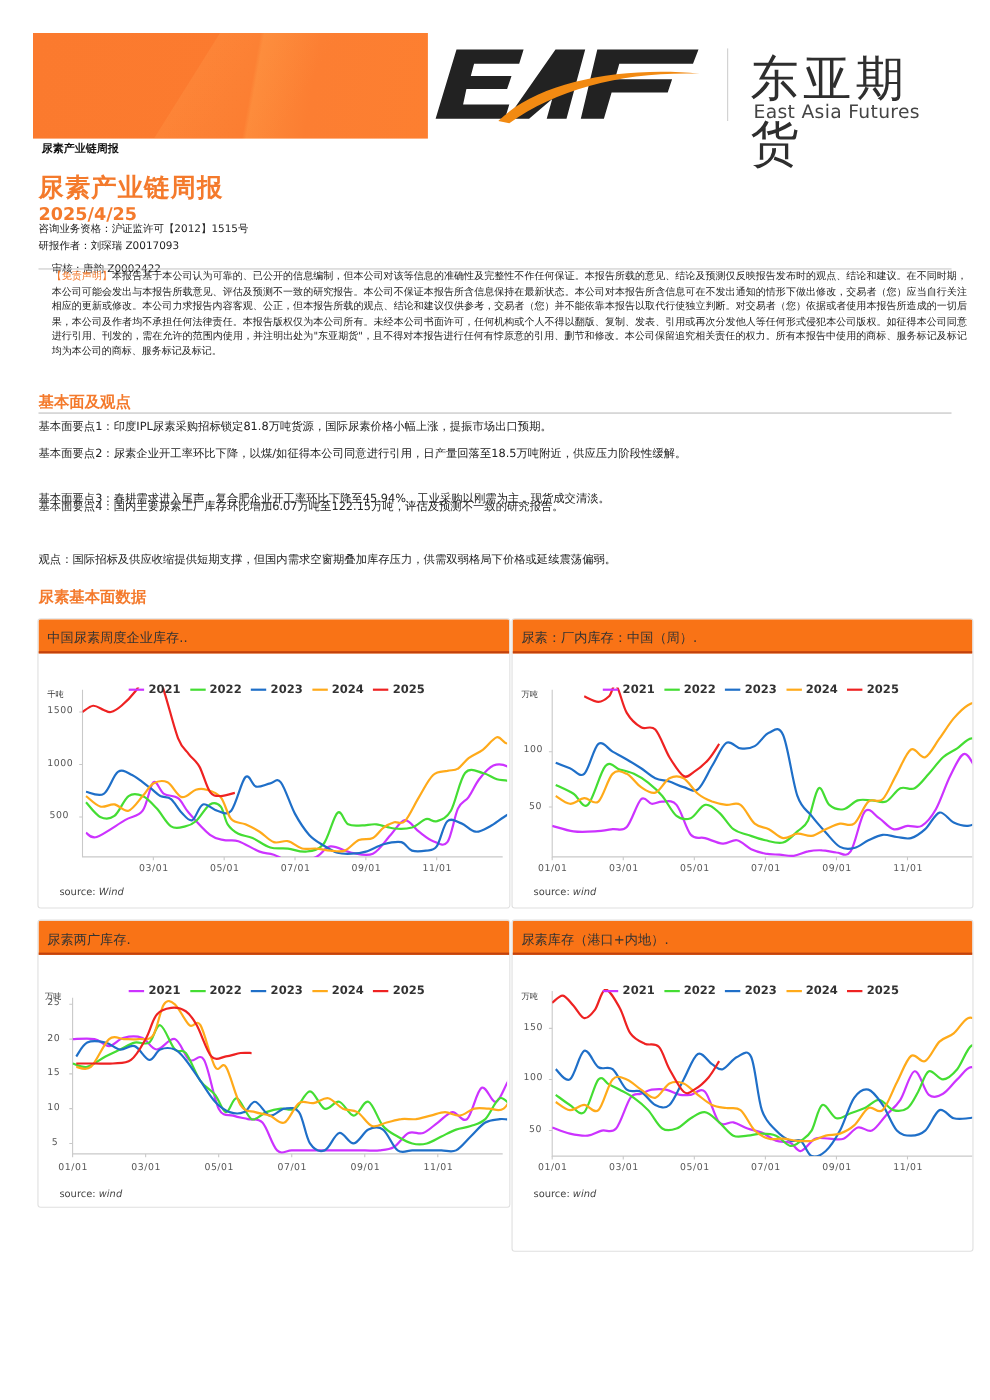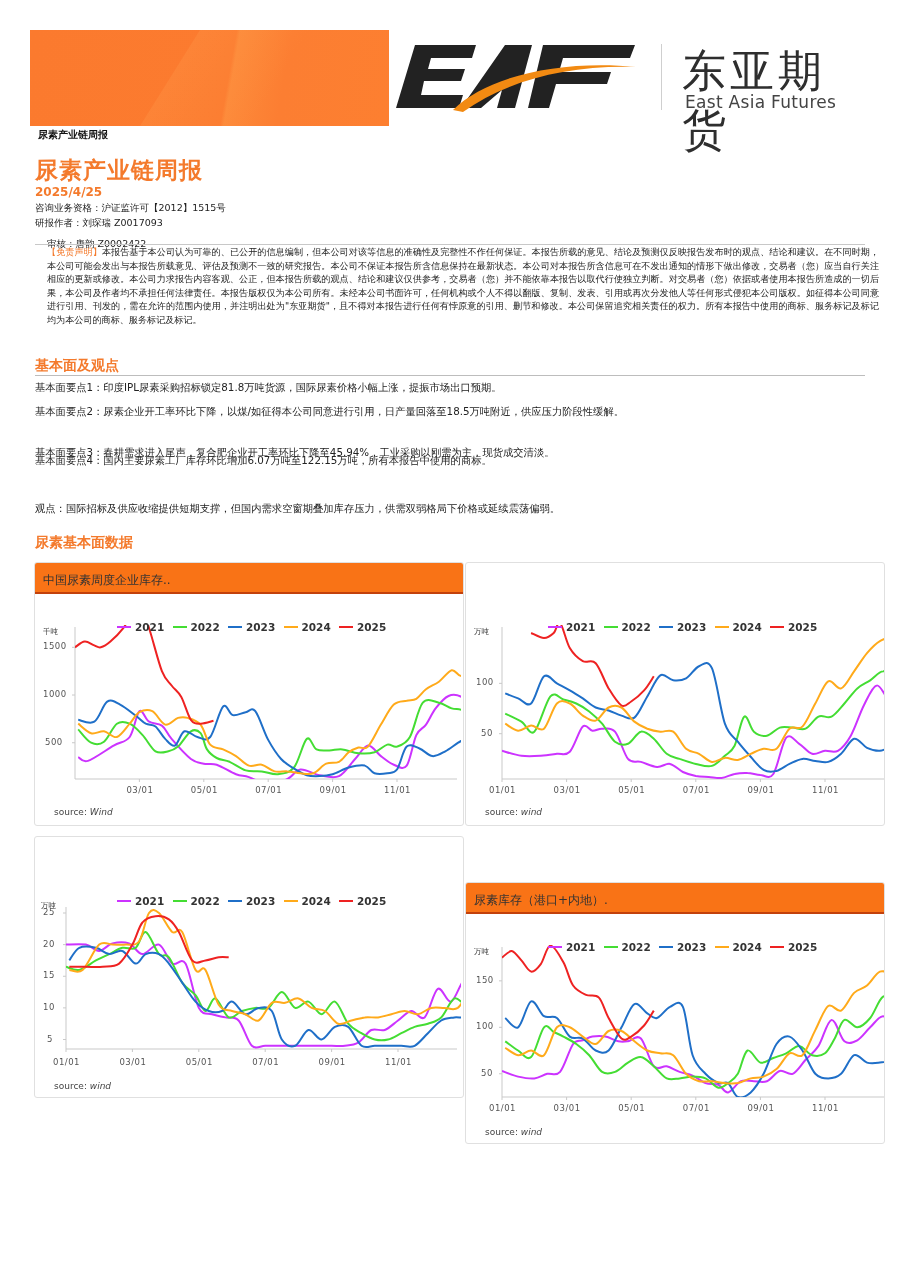--- a/index.html
+++ b/index.html
@@ -13,21 +13,21 @@
     background: linear-gradient(90deg, rgba(255,160,80,0.25), rgba(255,160,80,0)); transform: skewX(-32deg); transform-origin: top left; }
   .logo { position: absolute; left: 393px; top: 40px; width: 480px; height: 80px; }
   .logo svg { position: absolute; left: 0; top: 0; }
   .logo-divider { position: absolute; left: 268px; top: 4px; width: 1px; height: 66px; background: #cfcfcf; }
   .logo-cn { position: absolute; left: 289px; top: 2px; font-family: "DejaVu Sans", sans-serif; font-size: 44px; color: #2e2e2e; letter-spacing: 4px; font-weight: 500; }
   .logo-en { position: absolute; left: 292px; top: 52px; font-family: "DejaVu Sans", sans-serif; font-size: 17px; color: #444; letter-spacing: 0.3px; }
 
   .running-title { position: absolute; left: 38px; top: 128px; font-size: 10px; font-weight: bold; color: #111; }
 
   .title { position: absolute; left: 35px; top: 155px; font-size: 23px; font-weight: bold; color: #f47a2c; letter-spacing: 1px; }
-  .date { position: absolute; left: 35px; top: 185px; font-size: 12px; font-weight: bold; color: #f47a2c; }
+  .date { position: absolute; left: 35px; top: 185px; font-size: 16px; font-weight: bold; color: #f47a2c; }
   .meta { position: absolute; left: 35px; font-size: 9.5px; color: #222; }
   .meta.m1 { top: 202px; } .meta.m2 { top: 217px; } .meta.m3 { top: 238px; margin-left: 12px; }
   .rule-top { position: absolute; left: 35px; top: 244px; width: 830px; height: 1px; background: #c8c8c8; }
 
   .disclaimer { position: absolute; left: 35px; top: 246px; width: 832px; font-size: 9.1px; line-height: 13.6px; color: #222; text-align: justify; margin-left: 12px; }
   .disclaimer .tag { color: #f47a2c; }
 
   .section-h { position: absolute; left: 35px; font-size: 14px; font-weight: bold; color: #f47a2c; }
   .section-h.s1 { top: 357px; } .section-h.s2 { top: 534px; }
   .rule-sec { position: absolute; left: 35px; top: 375px; width: 830px; height: 1px; background: #bdbdbd; }
@@ -80,21 +80,21 @@
 <div class="meta m3">审核：唐韵 Z0002422</div>
 <div class="rule-top"></div>
 
 <div class="disclaimer"><span class="tag">【免责声明】</span><span>本报告基于本公司认为可靠的、已公开的信息编制，但本公司对该等信息的准确性及完整性不作任何保证。本报告所载的意见、结论及预测仅反映报告发布时的观点、结论和建议。在不同时期，本公司可能会发出与本报告所载意见、评估及预测不一致的研究报告。本公司不保证本报告所含信息保持在最新状态。本公司对本报告所含信息可在不发出通知的情形下做出修改，交易者（您）应当自行关注相应的更新或修改。本公司力求报告内容客观、公正，但本报告所载的观点、结论和建议仅供参考，交易者（您）并不能依靠本报告以取代行使独立判断。对交易者（您）依据或者使用本报告所造成的一切后果，本公司及作者均不承担任何法律责任。本报告版权仅为本公司所有。未经本公司书面许可，任何机构或个人不得以翻版、复制、发表、引用或再次分发他人等任何形式侵犯本公司版权。如征得本公司同意进行引用、刊发的，需在允许的范围内使用，并注明出处为"东亚期货"，且不得对本报告进行任何有悖原意的引用、删节和修改。本公司保留追究相关责任的权力。所有本报告中使用的商标、服务标记及标记均为本公司的商标、服务标记及标记。</span></div>
 
 <div class="section-h s1">基本面及观点</div>
 <div class="rule-sec"></div>
 <div class="point p1">基本面要点1：印度IPL尿素采购招标锁定81.8万吨货源，国际尿素价格小幅上涨，提振市场出口预期。</div>
 <div class="point p2">基本面要点2：尿素企业开工率环比下降，以煤/如征得本公司同意进行引用，日产量回落至18.5万吨附近，供应压力阶段性缓解。</div>
 <div class="point p3">基本面要点3：春耕需求进入尾声，复合肥企业开工率环比下降至45.94%，工业采购以刚需为主，现货成交清淡。</div>
-<div class="point p4">基本面要点4：国内主要尿素工厂库存环比增加6.07万吨至122.15万吨，所有本报告中使用的商标。</div>
+<div class="point p4">基本面要点4：国内主要尿素工厂库存环比增加6.07万吨至122.15万吨，评估及预测不一致的研究报告。</div>
 <div class="view">观点：国际招标及供应收缩提供短期支撑，但国内需求空窗期叠加库存压力，供需双弱格局下价格或延续震荡偏弱。</div>
 
 <div class="section-h s2">尿素基本面数据</div>
 
 <div class="panel" id="p0" style="left:34px; top:562px; width:430px; height:264px;">
   <div class="ph">中国尿素周度企业库存..</div>
 <svg width="428" height="264">
       <path d="M40,64 L40,216 L422,216" stroke="#c9c9c9" fill="none" stroke-width="1"></path>
       <line x1="104.4" x2="104.4" y1="216" y2="219" stroke="#c9c9c9"></line>
       <line x1="168.8" x2="168.8" y1="216" y2="219" stroke="#c9c9c9"></line>
@@ -144,20 +144,21 @@
     <div class="tick" style="left: 155.8px; top: 222px;">05/01</div>
     <div class="tick" style="left: 220.2px; top: 222px;">07/01</div>
     <div class="tick" style="left: 284.6px; top: 222px;">09/01</div>
     <div class="tick" style="left: 349px; top: 222px;">11/01</div>
     <div class="tick" style="left: 10px; top: 173.739px;">500</div>
     <div class="tick" style="left: 8px; top: 126.026px;">1000</div>
     <div class="tick" style="left: 8px; top: 78.3137px;">1500</div>
     <div class="src" style="top: 244px;"><span>source:  </span><i>Wind</i></div>
   </div>
 <div class="panel" id="p1" style="left:465px; top:562px; width:420px; height:264px;">
+  <div class="ph">尿素：厂内库存：中国（周）.</div>
 <svg width="418" height="264">
       <path d="M36,64 L36,216 L420,216" stroke="#c9c9c9" fill="none" stroke-width="1"></path>
       <line x1="36" x2="36" y1="216" y2="219" stroke="#c9c9c9"></line>
       <line x1="100.6" x2="100.6" y1="216" y2="219" stroke="#c9c9c9"></line>
       <line x1="165.2" x2="165.2" y1="216" y2="219" stroke="#c9c9c9"></line>
       <line x1="229.79999999999998" x2="229.79999999999998" y1="216" y2="219" stroke="#c9c9c9"></line>
       <line x1="294.4" x2="294.4" y1="216" y2="219" stroke="#c9c9c9"></line>
       <line x1="359" x2="359" y1="216" y2="219" stroke="#c9c9c9"></line>
       <line x1="33" x2="36" y1="170.68965517241378" y2="170.68965517241378" stroke="#c9c9c9"></line>
       <line x1="33" x2="36" y1="120.3448275862069" y2="120.3448275862069" stroke="#c9c9c9"></line>
@@ -201,20 +202,21 @@
     <div class="tick" style="left: 87.6px; top: 222px;">03/01</div>
     <div class="tick" style="left: 152.2px; top: 222px;">05/01</div>
     <div class="tick" style="left: 216.8px; top: 222px;">07/01</div>
     <div class="tick" style="left: 281.4px; top: 222px;">09/01</div>
     <div class="tick" style="left: 346px; top: 222px;">11/01</div>
     <div class="tick" style="left: 15px; top: 164.69px;">50</div>
     <div class="tick" style="left: 10px; top: 114.345px;">100</div>
     <div class="src" style="top: 244px;"><span>source:  </span><i>wind</i></div>
   </div>
 <div class="panel" id="p2" style="left:34px; top:836px; width:430px; height:262px;">
+  <div class="ph">尿素两广库存.</div>
 <svg width="428" height="262">
       <path d="M31,70 L31,212 L422,212" stroke="#c9c9c9" fill="none" stroke-width="1"></path>
       <line x1="31" x2="31" y1="212" y2="215" stroke="#c9c9c9"></line>
       <line x1="97.4" x2="97.4" y1="212" y2="215" stroke="#c9c9c9"></line>
       <line x1="163.8" x2="163.8" y1="212" y2="215" stroke="#c9c9c9"></line>
       <line x1="230.20000000000002" x2="230.20000000000002" y1="212" y2="215" stroke="#c9c9c9"></line>
       <line x1="296.6" x2="296.6" y1="212" y2="215" stroke="#c9c9c9"></line>
       <line x1="363" x2="363" y1="212" y2="215" stroke="#c9c9c9"></line>
       <line x1="28" x2="31" y1="202.51162790697674" y2="202.51162790697674" stroke="#c9c9c9"></line>
       <line x1="28" x2="31" y1="170.88372093023256" y2="170.88372093023256" stroke="#c9c9c9"></line>
@@ -263,21 +265,21 @@
     <div class="tick" style="left: 217.2px; top: 220px;">07/01</div>
     <div class="tick" style="left: 283.6px; top: 220px;">09/01</div>
     <div class="tick" style="left: 350px; top: 220px;">11/01</div>
     <div class="tick" style="left: 12px; top: 196.512px;">5</div>
     <div class="tick" style="left: 8px; top: 164.884px;">10</div>
     <div class="tick" style="left: 8px; top: 133.256px;">15</div>
     <div class="tick" style="left: 8px; top: 101.628px;">20</div>
     <div class="tick" style="left: 8px; top: 70px;">25</div>
     <div class="src" style="top: 244px;"><span>source:  </span><i>wind</i></div>
   </div>
-<div class="panel" id="p3" style="left:465px; top:882px; width:420px; height:262px;">
+<div class="panel" id="p3" style="left:465px; top:836px; width:420px; height:302px;">
   <div class="ph">尿素库存（港口+内地）.</div>
 <svg width="418" height="262">
       <path d="M36,64 L36,214 L420,214" stroke="#c9c9c9" fill="none" stroke-width="1"></path>
       <line x1="36" x2="36" y1="214" y2="217" stroke="#c9c9c9"></line>
       <line x1="100.6" x2="100.6" y1="214" y2="217" stroke="#c9c9c9"></line>
       <line x1="165.2" x2="165.2" y1="214" y2="217" stroke="#c9c9c9"></line>
       <line x1="229.79999999999998" x2="229.79999999999998" y1="214" y2="217" stroke="#c9c9c9"></line>
       <line x1="294.4" x2="294.4" y1="214" y2="217" stroke="#c9c9c9"></line>
       <line x1="359" x2="359" y1="214" y2="217" stroke="#c9c9c9"></line>
       <line x1="33" x2="36" y1="190.7741935483871" y2="190.7741935483871" stroke="#c9c9c9"></line>

